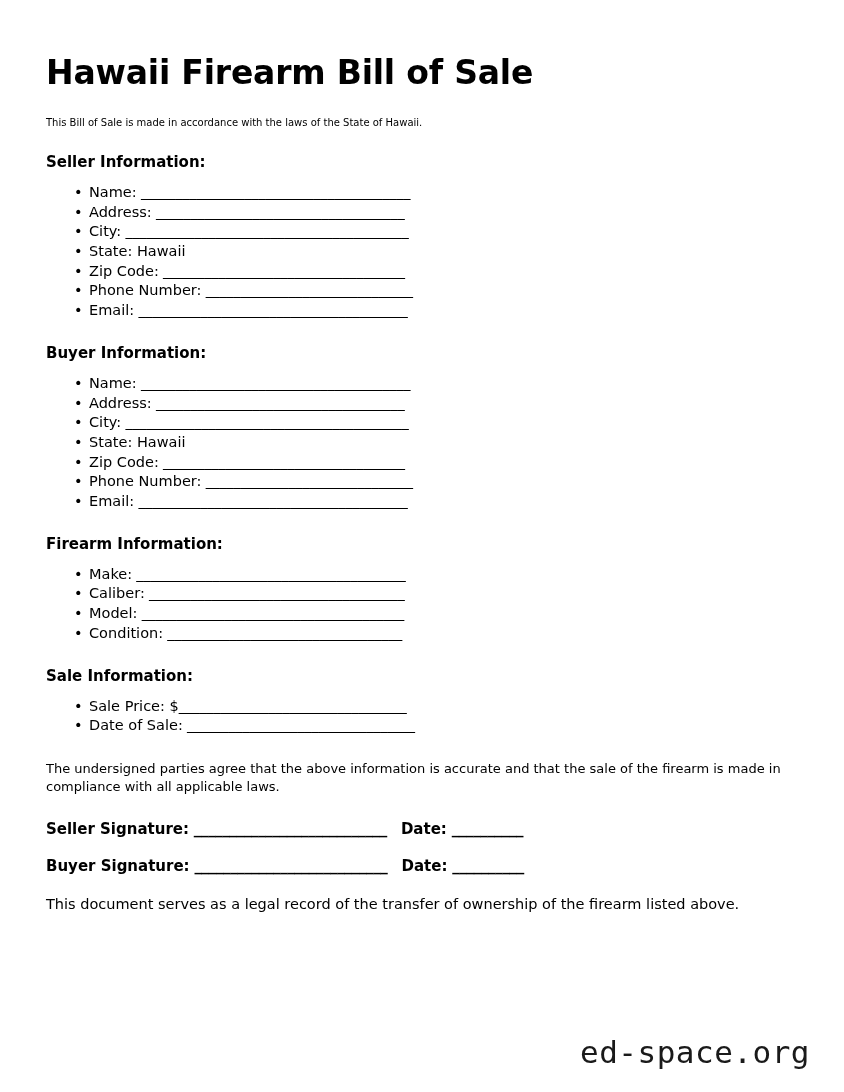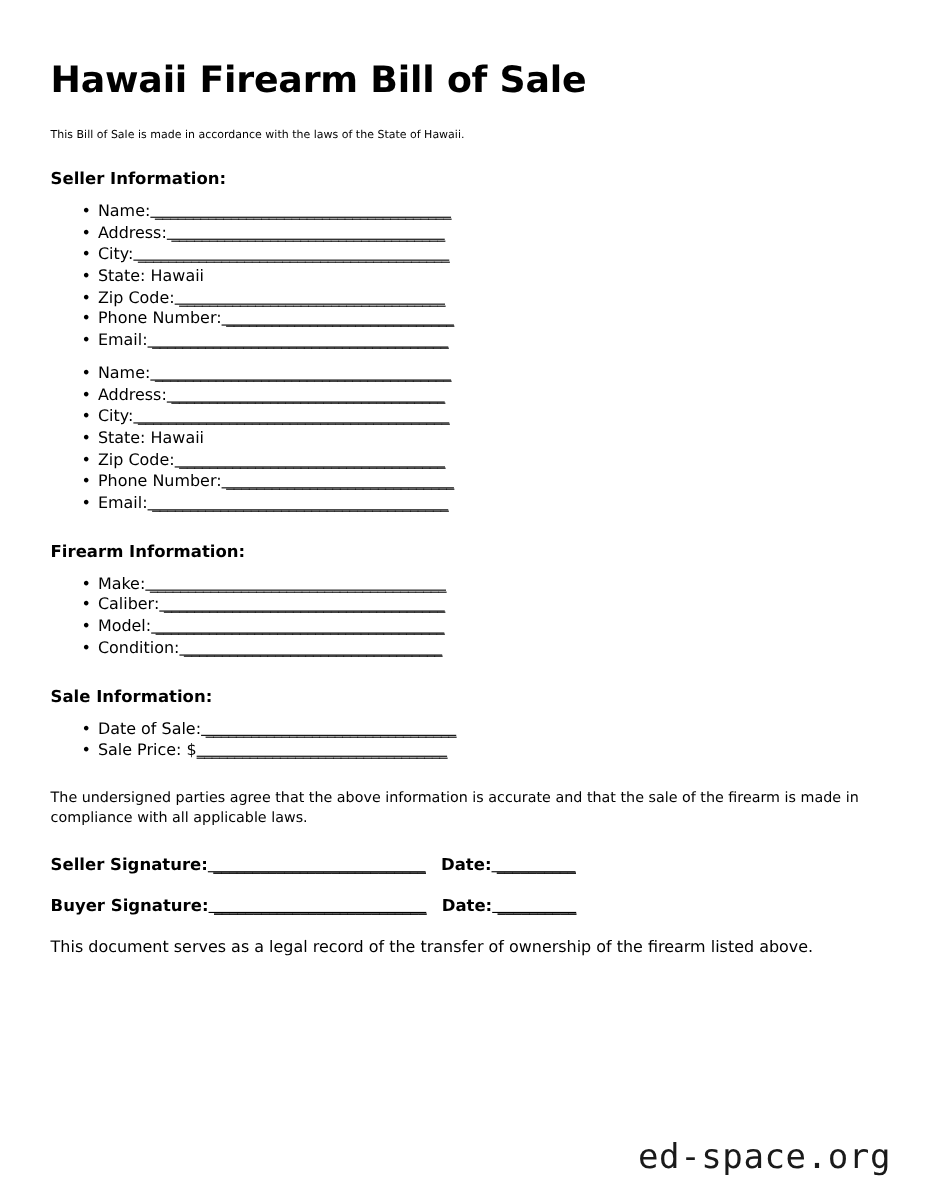--- a/index.html
+++ b/index.html
@@ -57,21 +57,20 @@
   ul.fields li::before {
     content: "\2022";
     position: absolute;
     left: 28px;
     top: 0;
     font-size: 14.5px;
     line-height: 19.7px;
   }
   .blank {
     letter-spacing: -0.35px;
-    text-decoration: underline;
   }
   .agree {
     font-size: 13px;
     line-height: 1.42;
     margin: 24px 0 0 0;
     max-width: 748px;
   }
   .sig-block {
     margin-top: 22px;
   }
@@ -113,42 +112,43 @@
   <ul class="fields" id="seller-list">
       <li><span>Name:</span><span class="blank"> _______________________________________</span></li>
       <li><span>Address:</span><span class="blank"> ____________________________________</span></li>
       <li><span>City:</span><span class="blank"> _________________________________________</span></li>
       <li><span>State:</span><span> Hawaii</span></li>
       <li><span>Zip Code:</span><span class="blank"> ___________________________________</span></li>
       <li><span>Phone Number:</span><span class="blank"> ______________________________</span></li>
       <li><span>Email:</span><span class="blank"> _______________________________________</span></li>
     </ul>
 
+  <div class="section-head">Buyer Information:</div>
   <ul class="fields" id="buyer-list">
       <li><span>Name:</span><span class="blank"> _______________________________________</span></li>
       <li><span>Address:</span><span class="blank"> ____________________________________</span></li>
       <li><span>City:</span><span class="blank"> _________________________________________</span></li>
       <li><span>State:</span><span> Hawaii</span></li>
       <li><span>Zip Code:</span><span class="blank"> ___________________________________</span></li>
       <li><span>Phone Number:</span><span class="blank"> ______________________________</span></li>
       <li><span>Email:</span><span class="blank"> _______________________________________</span></li>
     </ul>
 
   <div class="section-head">Firearm Information:</div>
   <ul class="fields" id="firearm-list">
       <li><span>Make:</span><span class="blank"> _______________________________________</span></li>
       <li><span>Caliber:</span><span class="blank"> _____________________________________</span></li>
       <li><span>Model:</span><span class="blank"> ______________________________________</span></li>
       <li><span>Condition:</span><span class="blank"> __________________________________</span></li>
     </ul>
 
   <div class="section-head">Sale Information:</div>
   <ul class="fields" id="sale-list">
+      <li><span>Sale Price: $</span><span class="blank">_________________________________</span></li>
       <li><span>Date of Sale:</span><span class="blank"> _________________________________</span></li>
-      <li><span>Sale Price: $</span><span class="blank">_________________________________</span></li>
     </ul>
 
   <p class="agree">The undersigned parties agree that the above information is accurate and that the sale of the firearm is made in compliance with all applicable laws.</p>
 
   <div class="sig-block" id="sig-block">
       <div class="sig-line"><span>Seller Signature:</span><span class="blank"> ___________________________</span><span class="sp"></span><span>Date:</span><span class="blank"> __________</span></div>
       <div class="sig-line"><span>Buyer Signature:</span><span class="blank"> ___________________________</span><span class="sp"></span><span>Date:</span><span class="blank"> __________</span></div>
     </div>
 
   <p class="closing">This document serves as a legal record of the transfer of ownership of the firearm listed above.</p>

